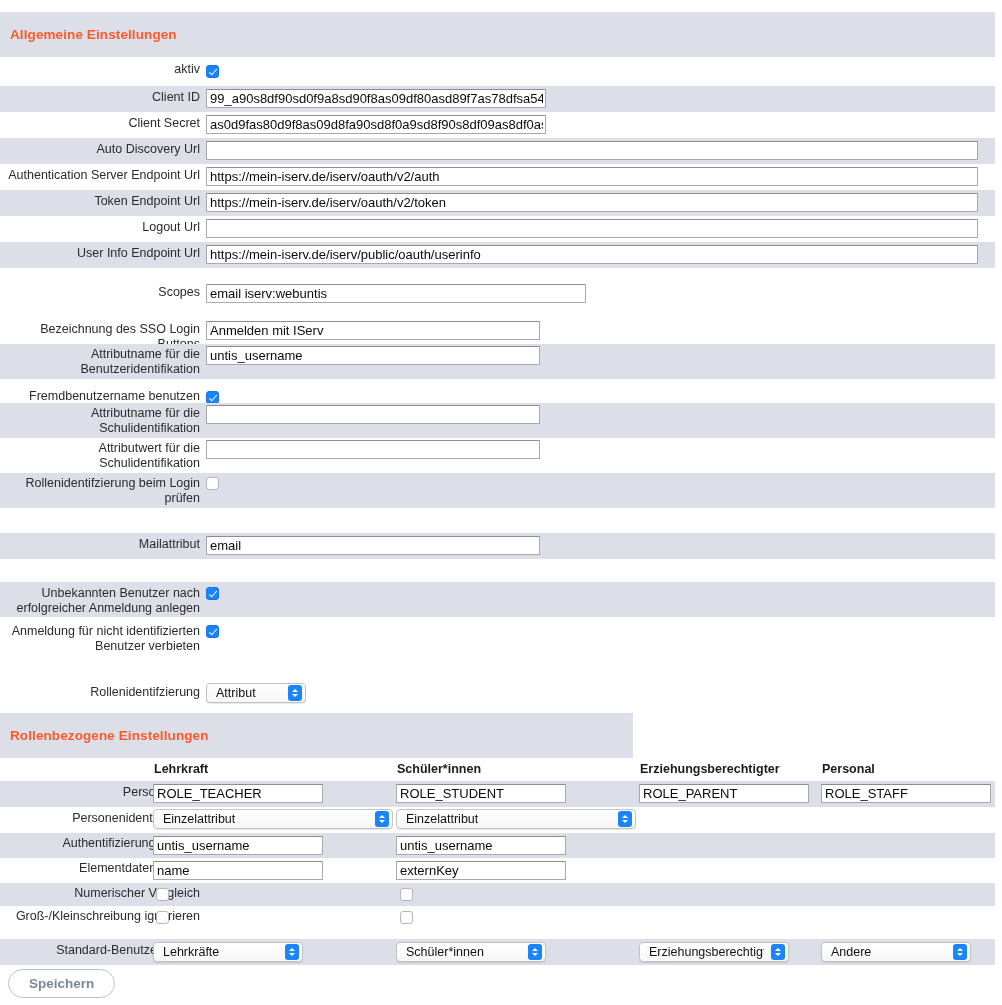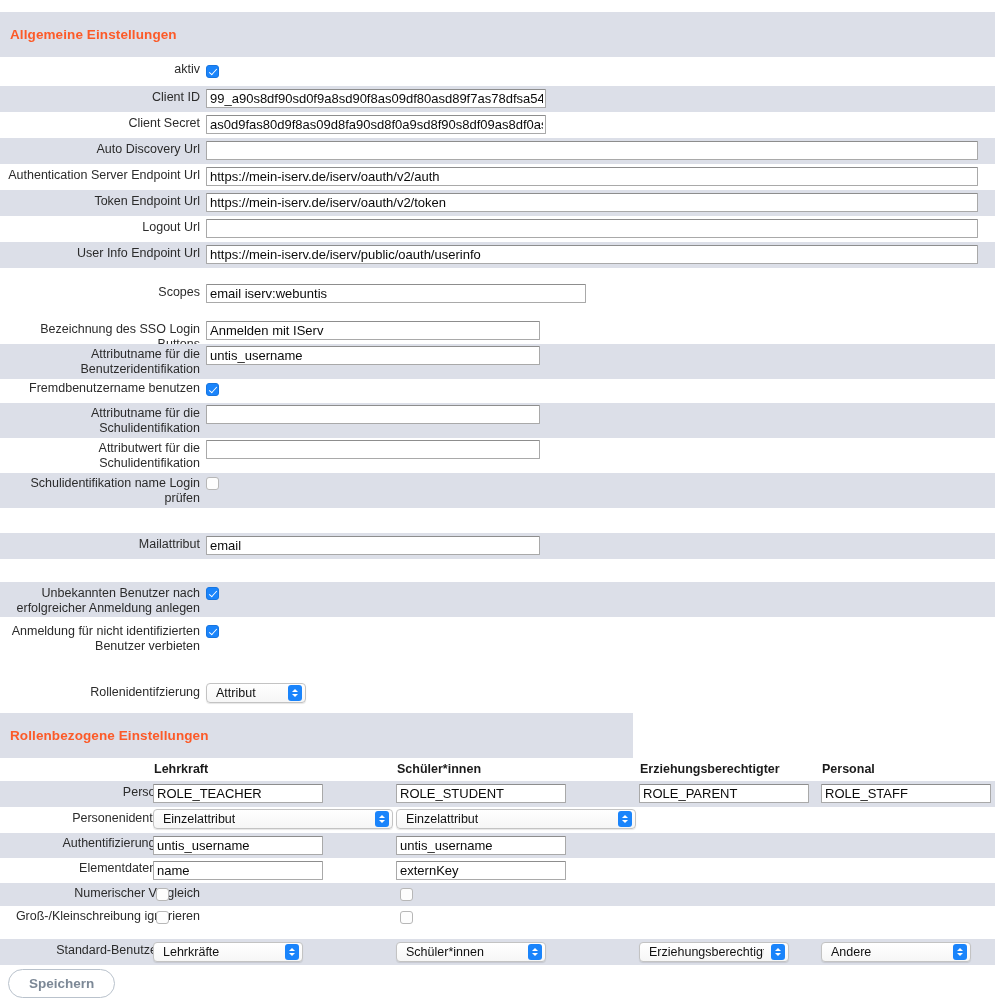--- a/index.html
+++ b/index.html
@@ -240,21 +240,21 @@
     </div>
   </div>
 
   <div class="abs row shaded" style="left:0; top:344px; height:35px;">
     <div class="lbl" style="padding-top:3px;">Attributname für die Benutzeridentifikation</div>
     <div class="fieldwrap">
       <input type="text" class="txt" style="width: 334px; margin-top: 2px;" value="untis_username">
     </div>
   </div>
 
-  <div class="abs row plain" style="left:0; top:379px; height:24px;">
+  <div class="abs row plain" style="left:0; top:387px; height:24px;">
     <div class="lbl" style="padding-top:2px;">Fremdbenutzername benutzen</div>
     <div class="fieldwrap">
       <span class="cb on" style="margin-top:4px;"></span>
     </div>
   </div>
 
   <div class="abs row plain" style="left:0; top:438px; height:35px;">
     <div class="lbl" style="padding-top:3px;">Attributwert für die Schulidentifikation</div>
     <div class="fieldwrap">
       <input type="text" class="txt" style="width: 334px; margin-top: 2px;" value="">
@@ -262,21 +262,21 @@
   </div>
 
   <div class="abs row shaded" style="left:0; top:403px; height:35px;">
     <div class="lbl" style="padding-top:3px;">Attributname für die Schulidentifikation</div>
     <div class="fieldwrap">
       <input type="text" class="txt" style="width: 334px; margin-top: 2px;" value="">
     </div>
   </div>
 
   <div class="abs row shaded" style="left:0; top:473px; height:35px;">
-    <div class="lbl" style="padding-top:3px;">Schulidentifikation name Login prüfen</div>
+    <div class="lbl" style="padding-top:3px;">Rollenidentifzierung beim Login prüfen</div>
     <div class="fieldwrap">
       <span class="cb" style="margin-top:4px;"></span>
     </div>
   </div>
 
   <div class="abs row shaded" style="left:0; top:533px; height:26px;">
     <div class="lbl" style="padding-top:4px;text-align:right;">Mailattribut</div>
     <div class="fieldwrap">
       <input type="text" class="txt" style="width: 334px; margin-top: 3px;" value="email">
     </div>

